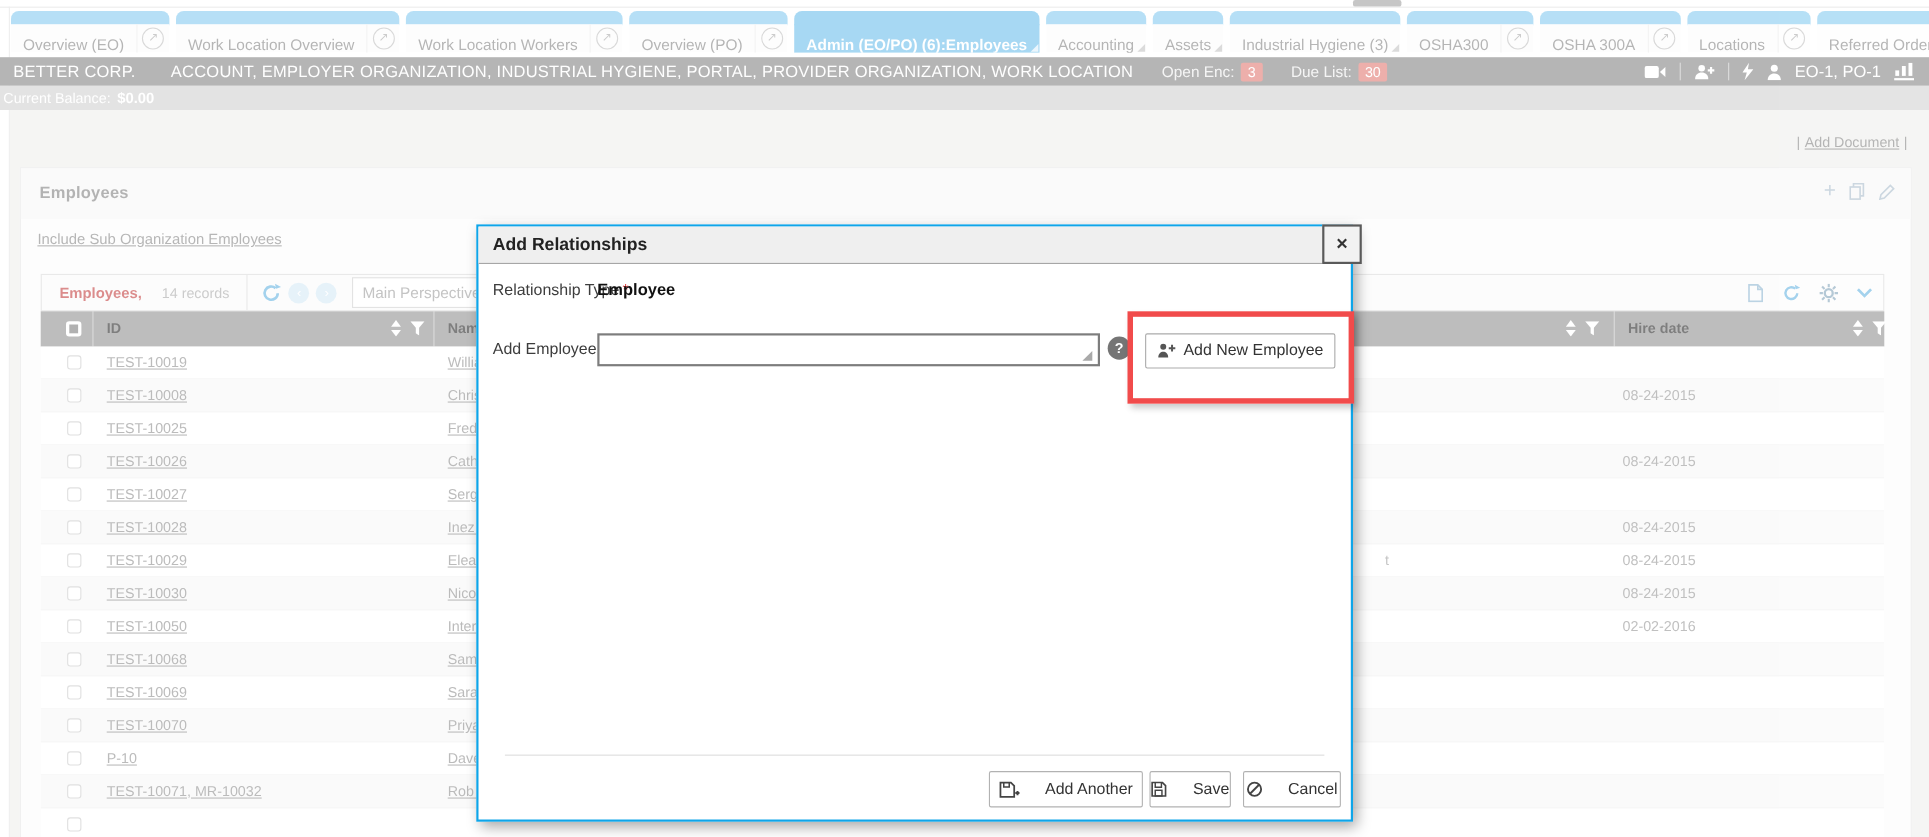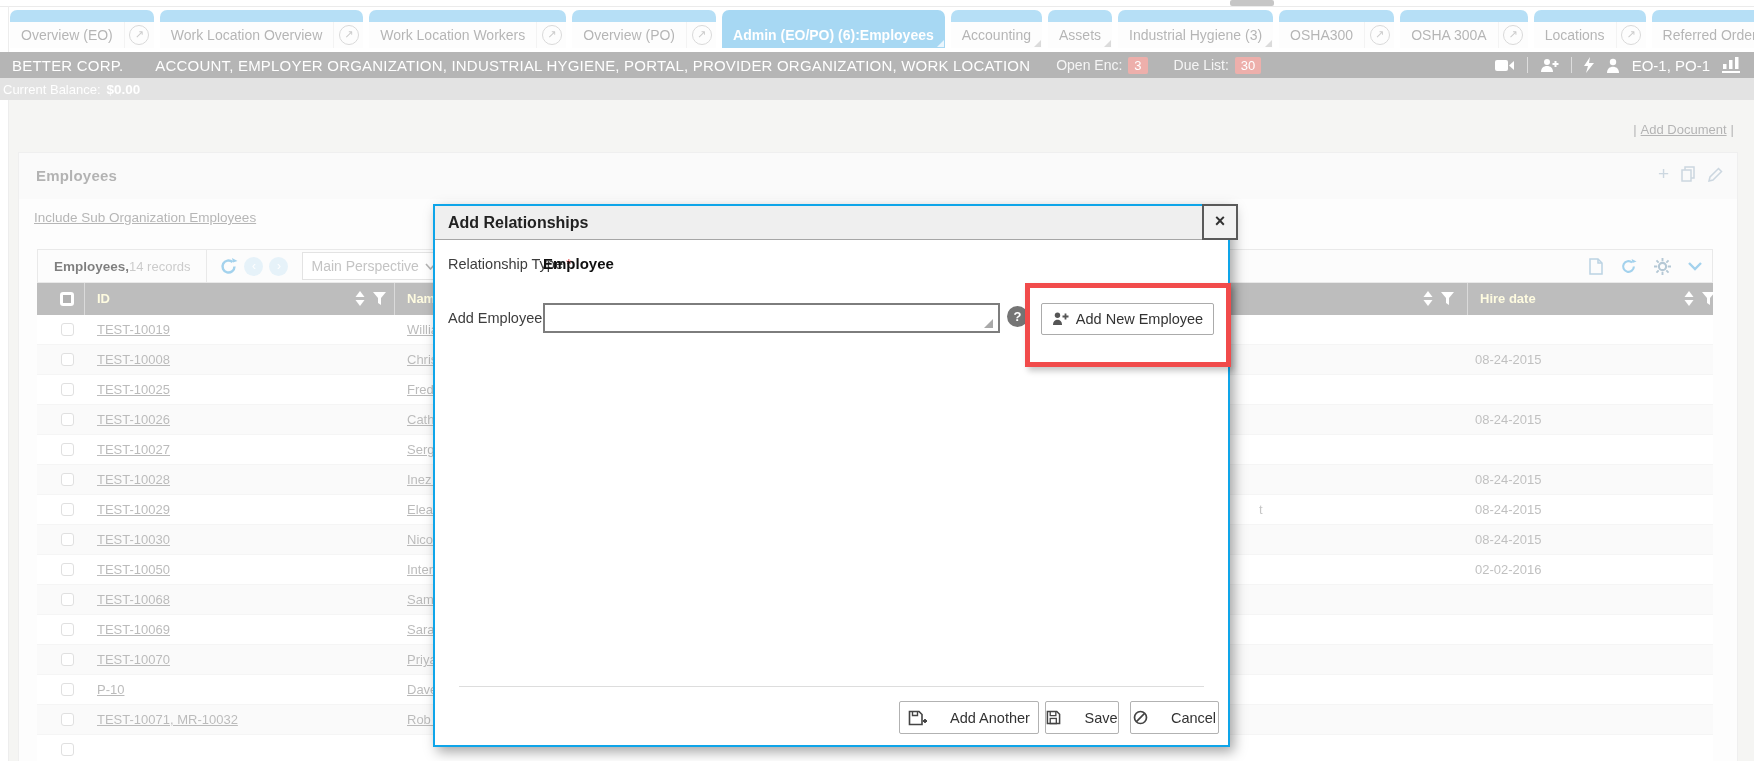--- a/index.html
+++ b/index.html
@@ -11,21 +11,21 @@
   
   .bg { position:absolute; inset:0; opacity:.5; }
   .topline { position:absolute; left:0; top:6px; right:0; height:1px; background:#d9d9d9; }
   .vguide { position:absolute; left:8px; top:6px; width:1px; bottom:0; background:#ddd; }
   .top-fragment { position:absolute; left:1230px; top:0; width:44px; height:6px; background:#8f8f8f; border-radius:2px; }
 
   
   .tabbar { position:absolute; left:10px; top:10px; right:0; height:38px; display:flex; gap:6px; overflow:hidden; white-space:nowrap; }
   .tab { position:relative; flex:none; padding-top:12px; cursor:default; }
   .tab .cap { position:absolute; top:0; left:0; right:0; height:13px; background:#6fc1ee; border-radius:7px 7px 0 0; }
-  .tab .tbody { position:relative; height:26px; display:flex; align-items:center; background:#fdfdfd; }
+  .tab .tbody { position:relative; height:26px; display:flex; align-items:flex-end; background:#fdfdfd; }
   .tab .tlabel { padding:0 11px; font-size:14px; color:#6e6e6e; }
   .tab .pop { width:30px; align-self:stretch; display:flex; align-items:center; justify-content:center; border-left:1px solid #e8e8e8; }
   .tab .pop i { width:20px; height:20px; border:1.5px solid #b5b5b5; border-radius:50%; color:#9a9a9a; font-style:normal; font-size:11px; line-height:17px; text-align:center; display:block; }
   .tab.fold::after { content:''; position:absolute; right:1px; bottom:1px; border-left:7px solid transparent; border-bottom:7px solid #b9b9b9; }
   .tab.active .cap, .tab.active .tbody { background:#52b3e8; }
   .tab.active .tlabel { color:#fff; font-weight:bold; }
   .tab.active::after { border-bottom-color:#d9effc; }
 
   
   .orgbar { position:absolute; left:0; top:52px; right:0; height:26px; background:#6e6e6e; display:flex; align-items:center; padding:0 14px 0 12px; color:#fff; }
@@ -52,30 +52,30 @@
   .panel { position:absolute; left:9px; top:52px; right:16px; bottom:-10px; background:#fcfcfc; border:1px solid #e0e0e0; }
   .panel-head { position:absolute; left:0; top:0; right:0; height:46px; background:#f6f6f6; }
   .panel-title { position:absolute; left:17px; top:14px; font-size:15px; color:#6a6a6a; font-weight:bold; letter-spacing:.2px; }
   .panel-icons { position:absolute; right:14px; top:12px; display:flex; gap:12px; align-items:center; color:#8fa9bd; }
   .plus-ic { font-size:19px; line-height:18px; color:#9ab0c2; }
   .inc-link { position:absolute; left:15px; top:57px; font-size:13.5px; color:#6f6f6f; text-decoration:underline; }
 
   
   .gridbar { position:absolute; left:18px; top:96px; width:1676px; height:34px; background:#fbfbfb; border:1px solid #d4d4d4; display:flex; align-items:center; }
   .gb-records { height:100%; display:flex; align-items:center; padding:0 16px; border-right:1px solid #d4d4d4; min-width:167px; }
-  .gb-records b { font-size:13.5px; color:#000000; margin-right:0; }
+  .gb-records b { font-size:13.5px; color:#b91c1c; margin-right:18px; }
   .gb-records span { font-size:13px; color:#999; }
   .gb-refresh { margin-left:12px; }
   .gb-circle { width:19px; height:19px; border-radius:50%; background:#cfe7f5; color:#fff; font-size:12px; line-height:18px; text-align:center; margin-left:6px; }
   .gb-select { margin-left:14px; width:143px; height:28px; border:1px solid #c9c9c9; background:#fff; display:flex; align-items:center; padding:0 8px; }
   .gb-select span { flex:1; font-size:14px; color:#8a8a8a; }
   .gb-right { position:absolute; right:10px; top:0; height:100%; display:flex; align-items:center; gap:17px; }
 
   
-  .thead { position:absolute; left:18px; top:130px; width:1676px; height:32px; background:#7d7d7d; color:#fef9c3; }
+  .thead { position:absolute; left:18px; top:130px; width:1676px; height:32px; background:#7d7d7d; color:#000000; }
   .thead .cbx { position:absolute; left:23px; top:9px; width:14px; height:14px; background:#fff; border-radius:3px; }
   .thead .cbx i { position:absolute; left:3px; top:3px; width:8px; height:8px; background:#666; display:block; }
   .th-txt { position:absolute; top:8px; font-size:13px; font-weight:bold; }
   .hdiv { position:absolute; top:0; width:1px; height:100%; background:rgba(255,255,255,.45); }
   .hicons { position:absolute; top:8px; display:flex; gap:8px; align-items:center; }
 
   .tbodyc { position:absolute; left:18px; top:162px; width:1676px; bottom:0; overflow:hidden; }
   .trow { position:absolute; left:0; width:100%; height:30px; background:#fff; border-bottom:1px solid #ececec; }
   .trow.alt { background:#f7f7f7; }
   .trow .cb { position:absolute; left:24px; top:8px; width:13px; height:13px; border:1.5px solid #c3c3c3; border-radius:3px; background:#fff; }

